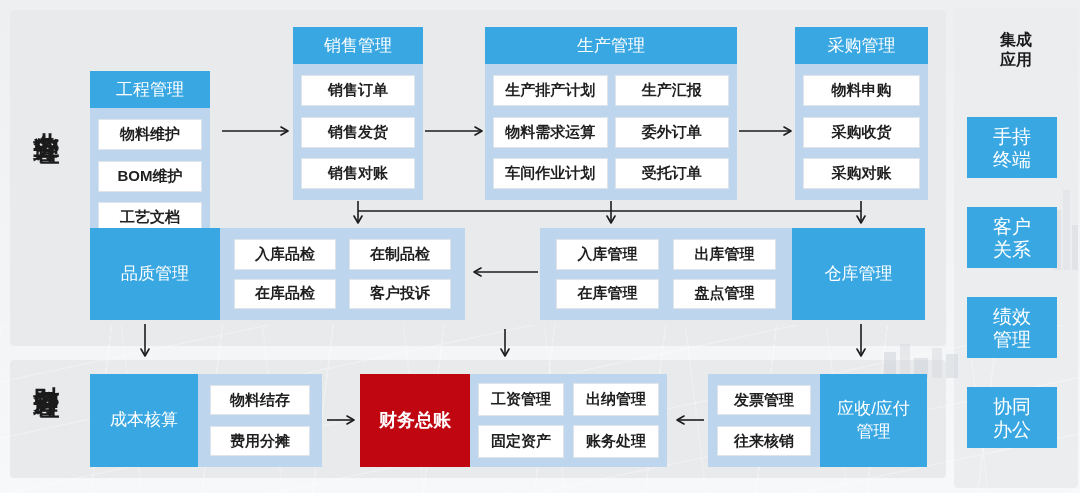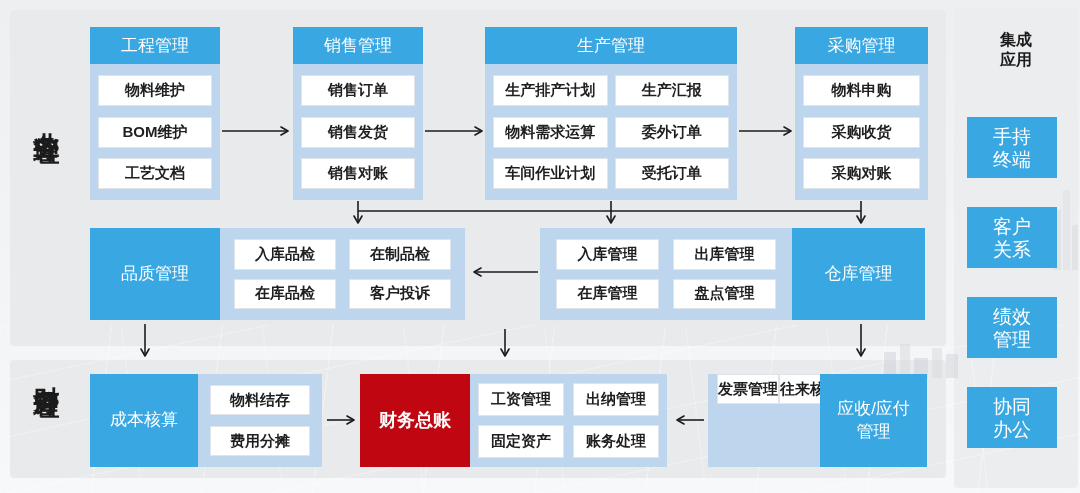--- a/index.html
+++ b/index.html
@@ -69,21 +69,21 @@
   }
 
   
   .col { position: absolute; top: 27px; z-index: 3; }
   .col .head { height: 37px; }
   .col .body {
     background: #bdd6ee; height: 136px; padding: 0 8px;
     display: flex; flex-direction: column; justify-content: space-evenly;
   }
   .col .wbox { height: 31px; }
-  .col-a { left: 90px;  width: 130px; }
+  .col-a { left: 90px;  width: 120px; margin-top: 44px; }
   .col-b { left: 293px; width: 130px; }
   .col-c { left: 485px; width: 252px; }
   .col-d { left: 795px; width: 133px; }
   .col-c .body {
     display: grid; grid-template-columns: 1fr 1fr;
     column-gap: 7px; align-content: space-evenly;
   }
 
   
   .bigbox {
@@ -106,21 +106,21 @@
   .cost-body { left: 198px; top: 374px; width: 124px; height: 93px;
                display: flex; flex-direction: column; justify-content: space-evenly;
                padding: 0 12px; }
   .cost-body .wbox { height: 30px; }
   .gl-box    { left: 360px; top: 374px; width: 110px; height: 93px;
                background: #c00711; font-size: 18px; font-weight: 700; }
   .gl-body   { left: 470px; top: 374px; width: 197px; height: 93px;
                display: grid; grid-template-columns: 1fr 1fr;
                column-gap: 9px; row-gap: 9px; padding: 9px 8px; }
   .arap-body { left: 708px; top: 374px; width: 112px; height: 93px;
-               display: flex; flex-direction: row; justify-content: space-evenly;
+               display: flex; flex-direction: column; justify-content: space-evenly;
                padding: 0 9px; }
   .arap-body .wbox { height: 30px; }
   .arap-head { left: 820px; top: 374px; width: 107px; height: 93px; }
   .arap-head span { display: block; }
 
   
   .int-title {
     position: absolute; left: 954px; top: 30px; width: 124px; z-index: 3;
     text-align: center; font-size: 16px; font-weight: 700; color: #1b1b1b; line-height: 1.25;
   }

